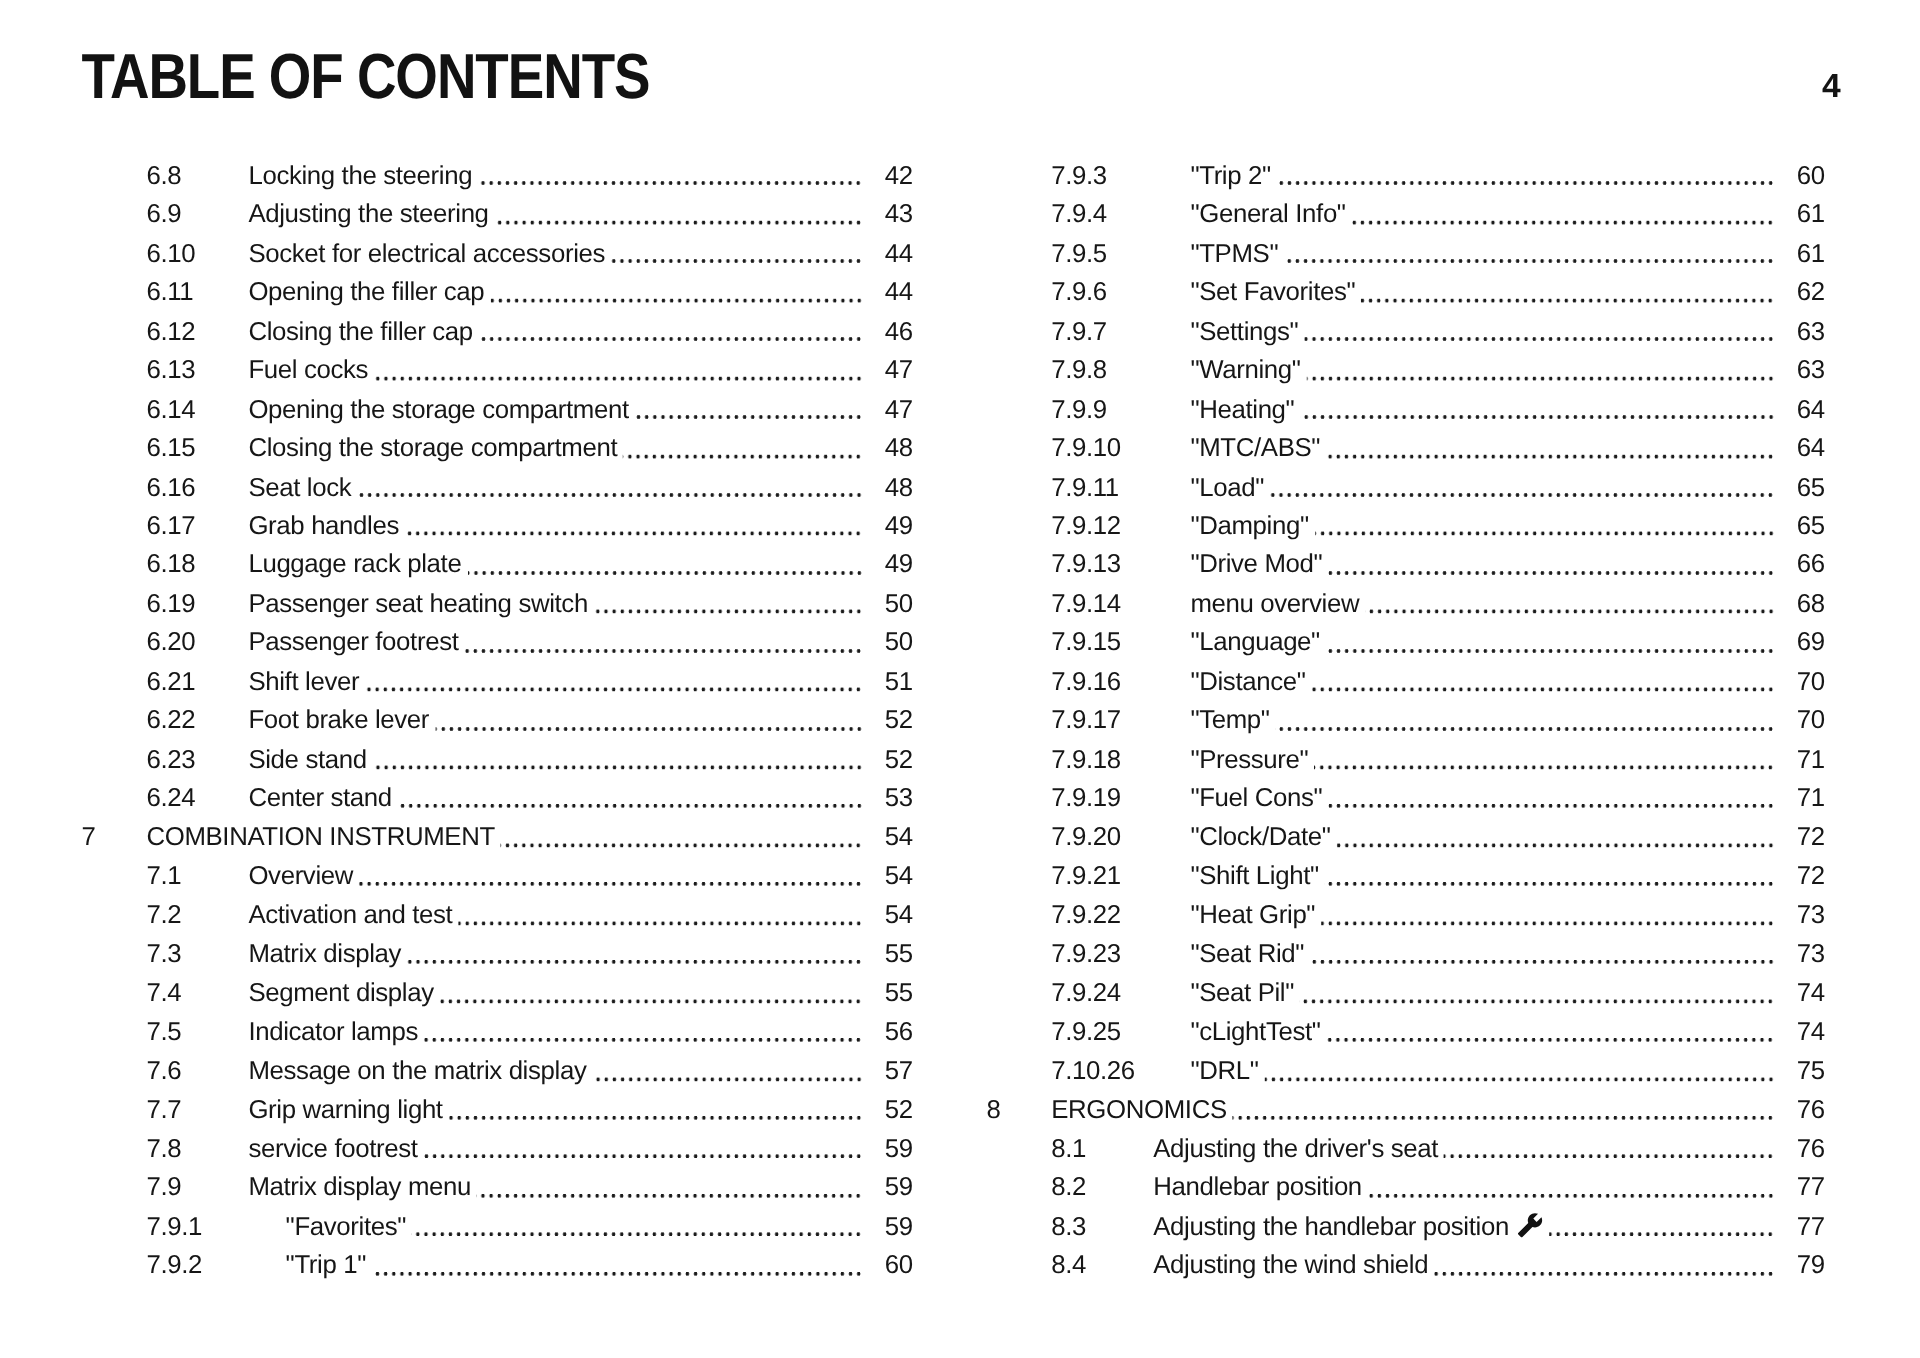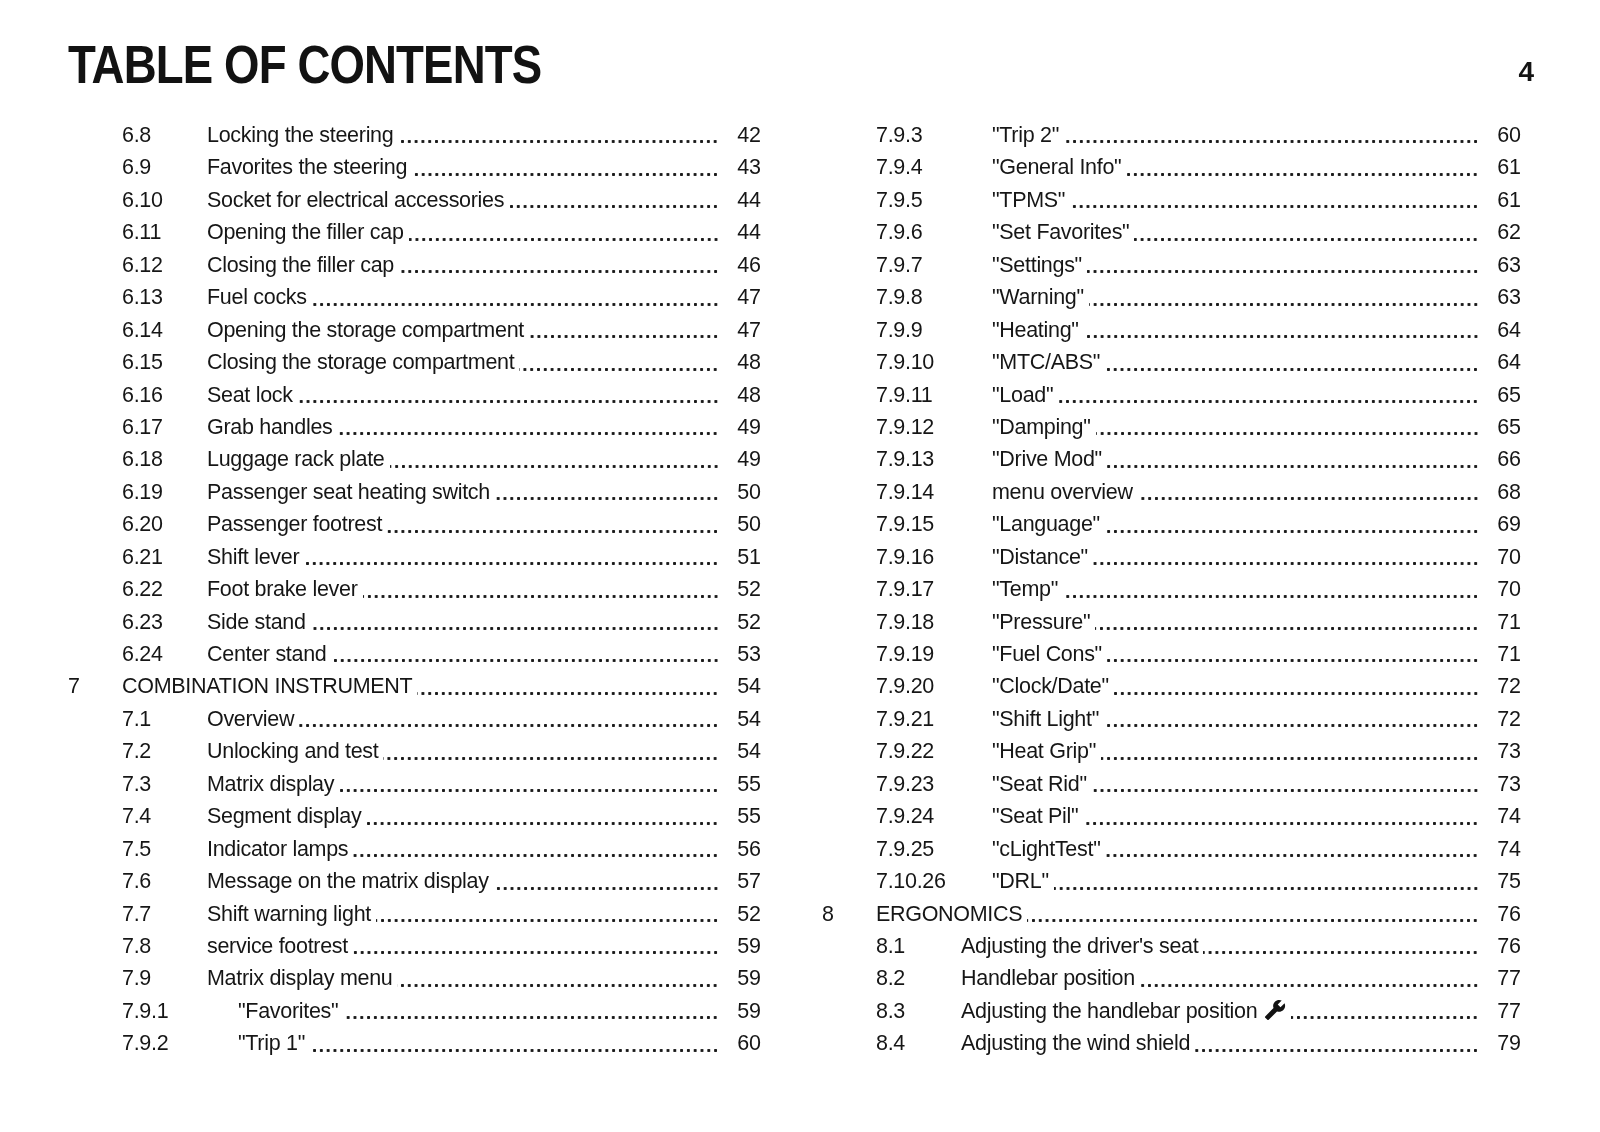--- a/index.html
+++ b/index.html
@@ -28,21 +28,21 @@
   .folio {
     position: absolute;
     top: 56px; right: 66px;
     font-size: 28px;
     font-weight: 600;
     color: #141414;
   }
 
   .toc {
     position: absolute;
-    left: 68px; top: 119px;
+    left: 68px; top: 130px;
     display: flex;
     gap: 50px;
   }
   .col-left  { width: 704px; }
   .col-right { width: 710px; }
 
   .row {
     display: flex;
     align-items: baseline;
     height: 32.45px;
@@ -90,21 +90,21 @@
   <div class="toc">
     <div class="col col-left">
         <div class="row lvl2">
           <span class="num">6.8</span>
           <span class="title">Locking the steering</span>
           <span class="leader"></span>
           <span class="pagenum">42</span>
         </div>
         <div class="row lvl2">
           <span class="num">6.9</span>
-          <span class="title">Favorites the steering</span>
+          <span class="title">Adjusting the steering</span>
           <span class="leader"></span>
           <span class="pagenum">43</span>
         </div>
         <div class="row lvl2">
           <span class="num">6.10</span>
           <span class="title">Socket for electrical accessories</span>
           <span class="leader"></span>
           <span class="pagenum">44</span>
         </div>
         <div class="row lvl2">
@@ -198,21 +198,21 @@
           <span class="pagenum">54</span>
         </div>
         <div class="row lvl2">
           <span class="num">7.1</span>
           <span class="title">Overview</span>
           <span class="leader"></span>
           <span class="pagenum">54</span>
         </div>
         <div class="row lvl2">
           <span class="num">7.2</span>
-          <span class="title">Unlocking and test</span>
+          <span class="title">Activation and test</span>
           <span class="leader"></span>
           <span class="pagenum">54</span>
         </div>
         <div class="row lvl2">
           <span class="num">7.3</span>
           <span class="title">Matrix display</span>
           <span class="leader"></span>
           <span class="pagenum">55</span>
         </div>
         <div class="row lvl2">
@@ -228,21 +228,21 @@
           <span class="pagenum">56</span>
         </div>
         <div class="row lvl2">
           <span class="num">7.6</span>
           <span class="title">Message on the matrix display</span>
           <span class="leader"></span>
           <span class="pagenum">57</span>
         </div>
         <div class="row lvl2">
           <span class="num">7.7</span>
-          <span class="title">Shift warning light</span>
+          <span class="title">Grip warning light</span>
           <span class="leader"></span>
           <span class="pagenum">52</span>
         </div>
         <div class="row lvl2">
           <span class="num">7.8</span>
           <span class="title">service footrest</span>
           <span class="leader"></span>
           <span class="pagenum">59</span>
         </div>
         <div class="row lvl2">

